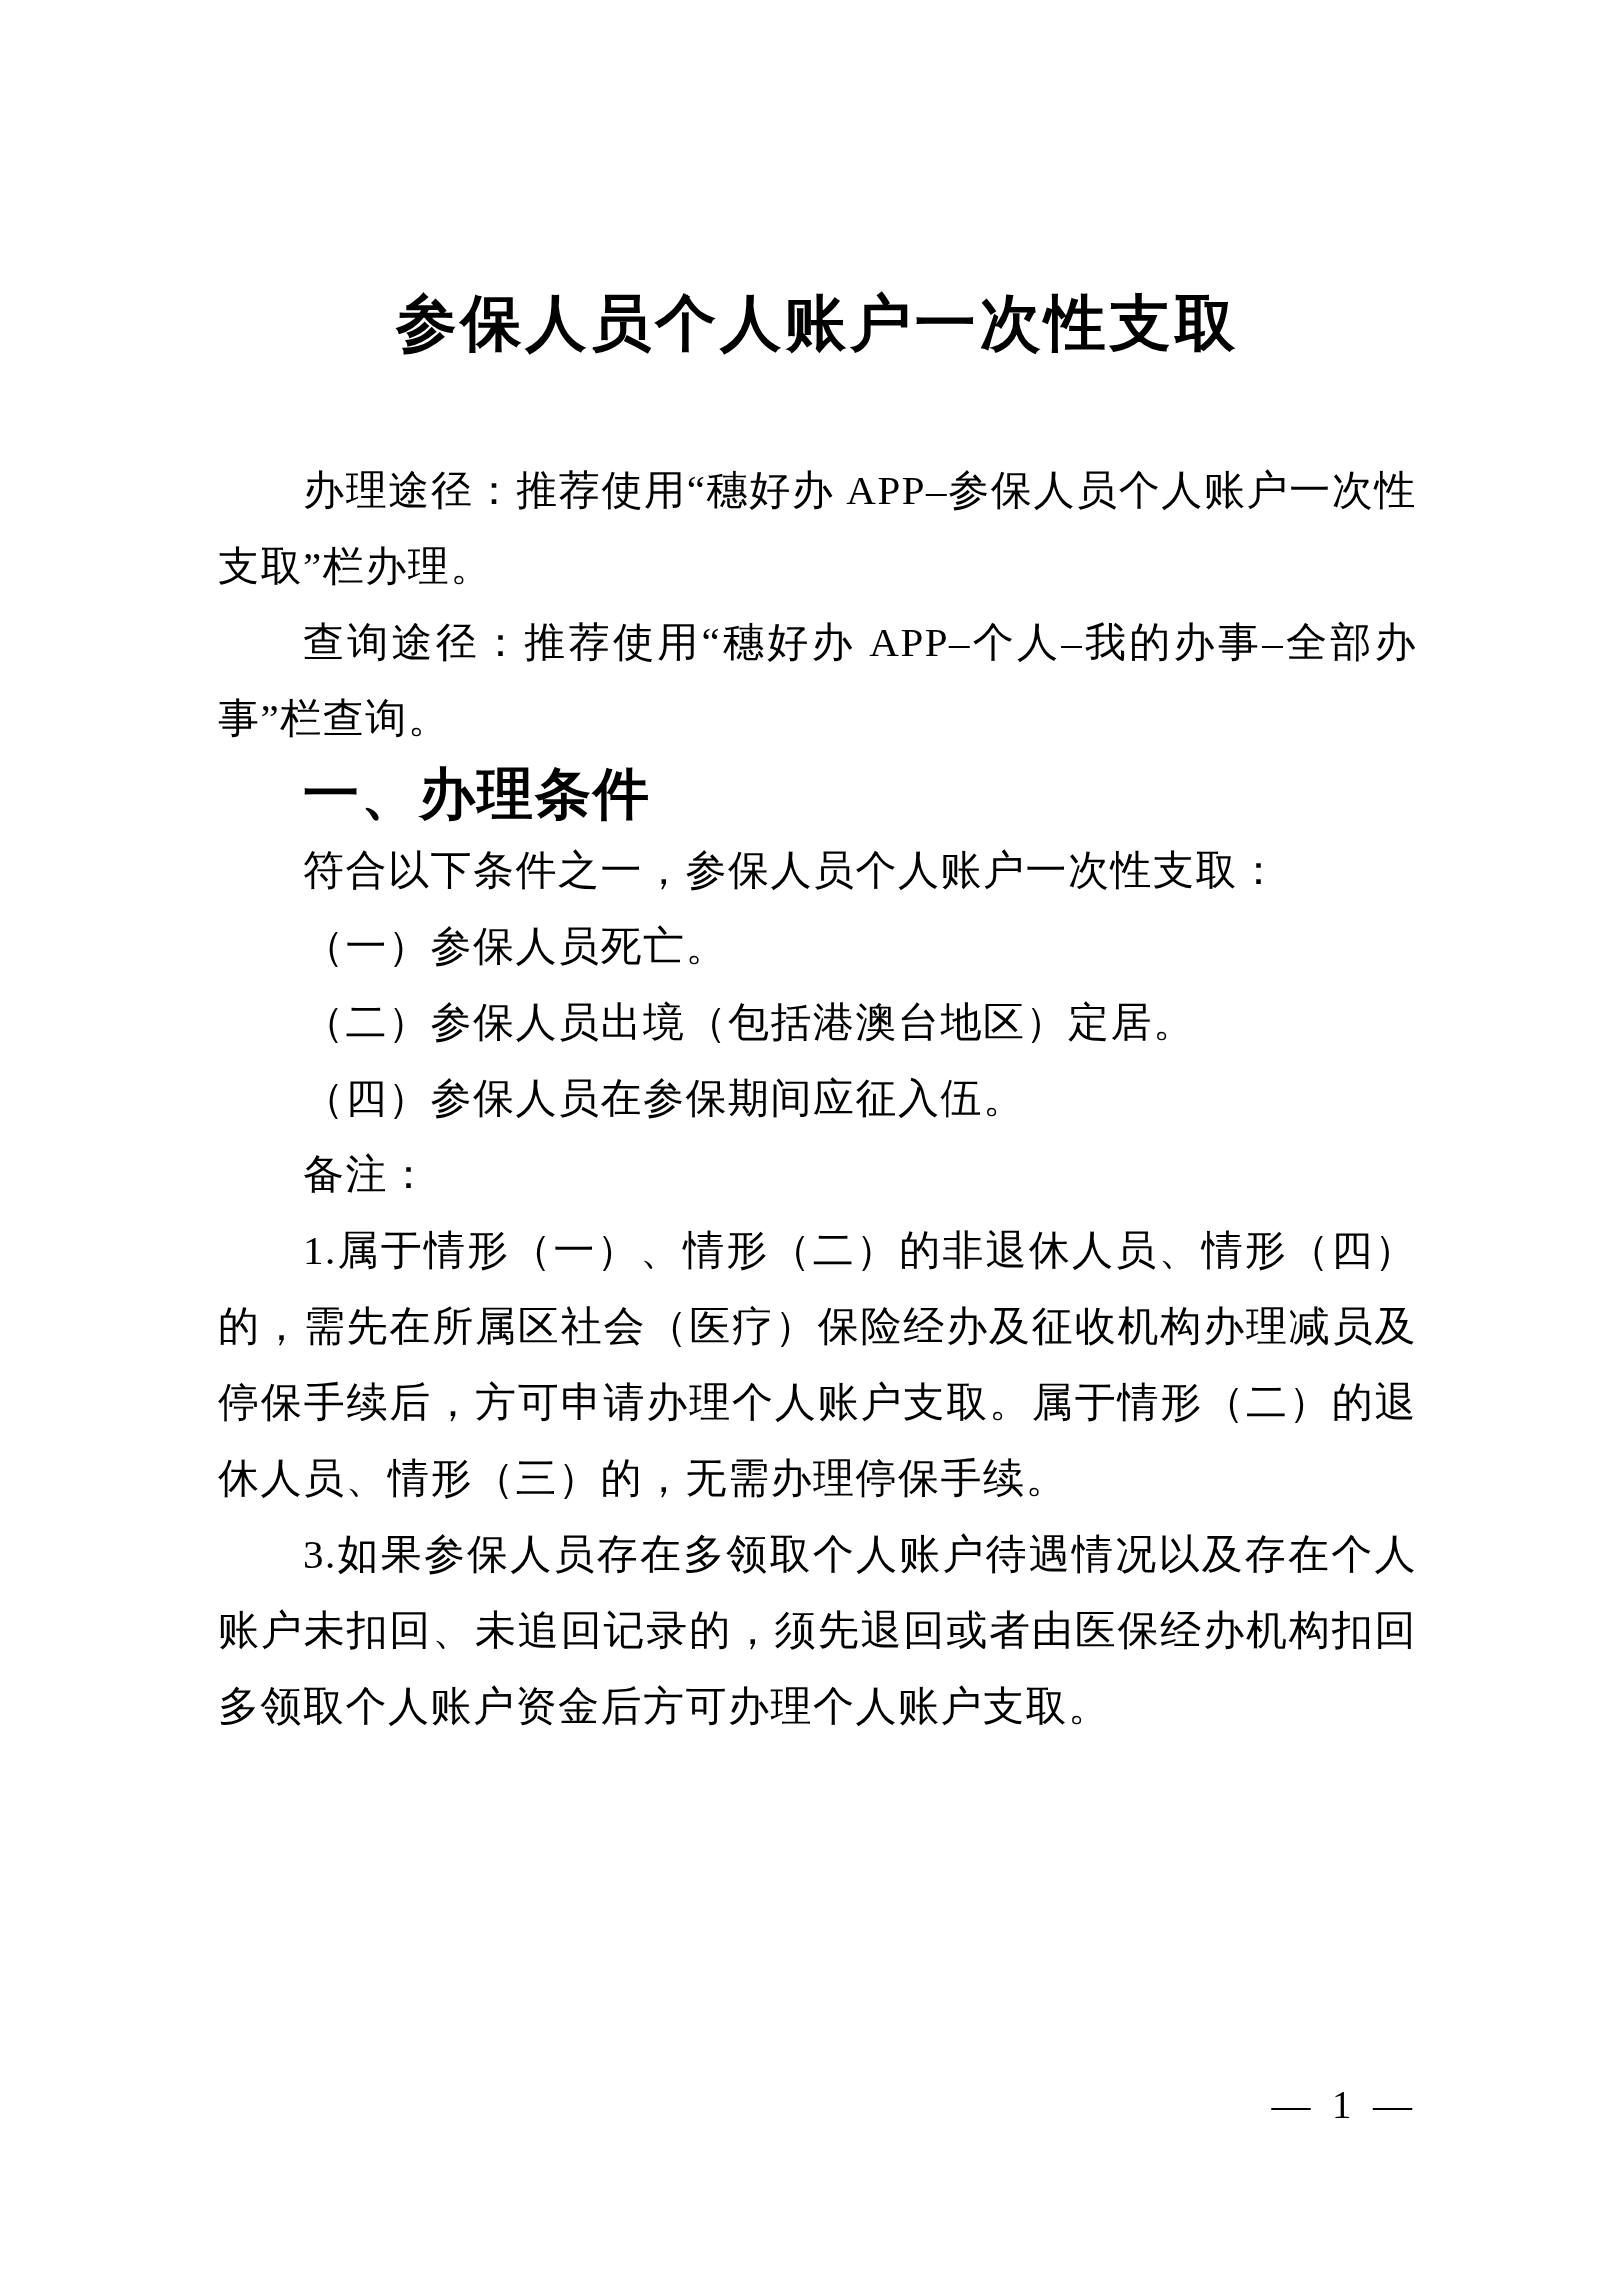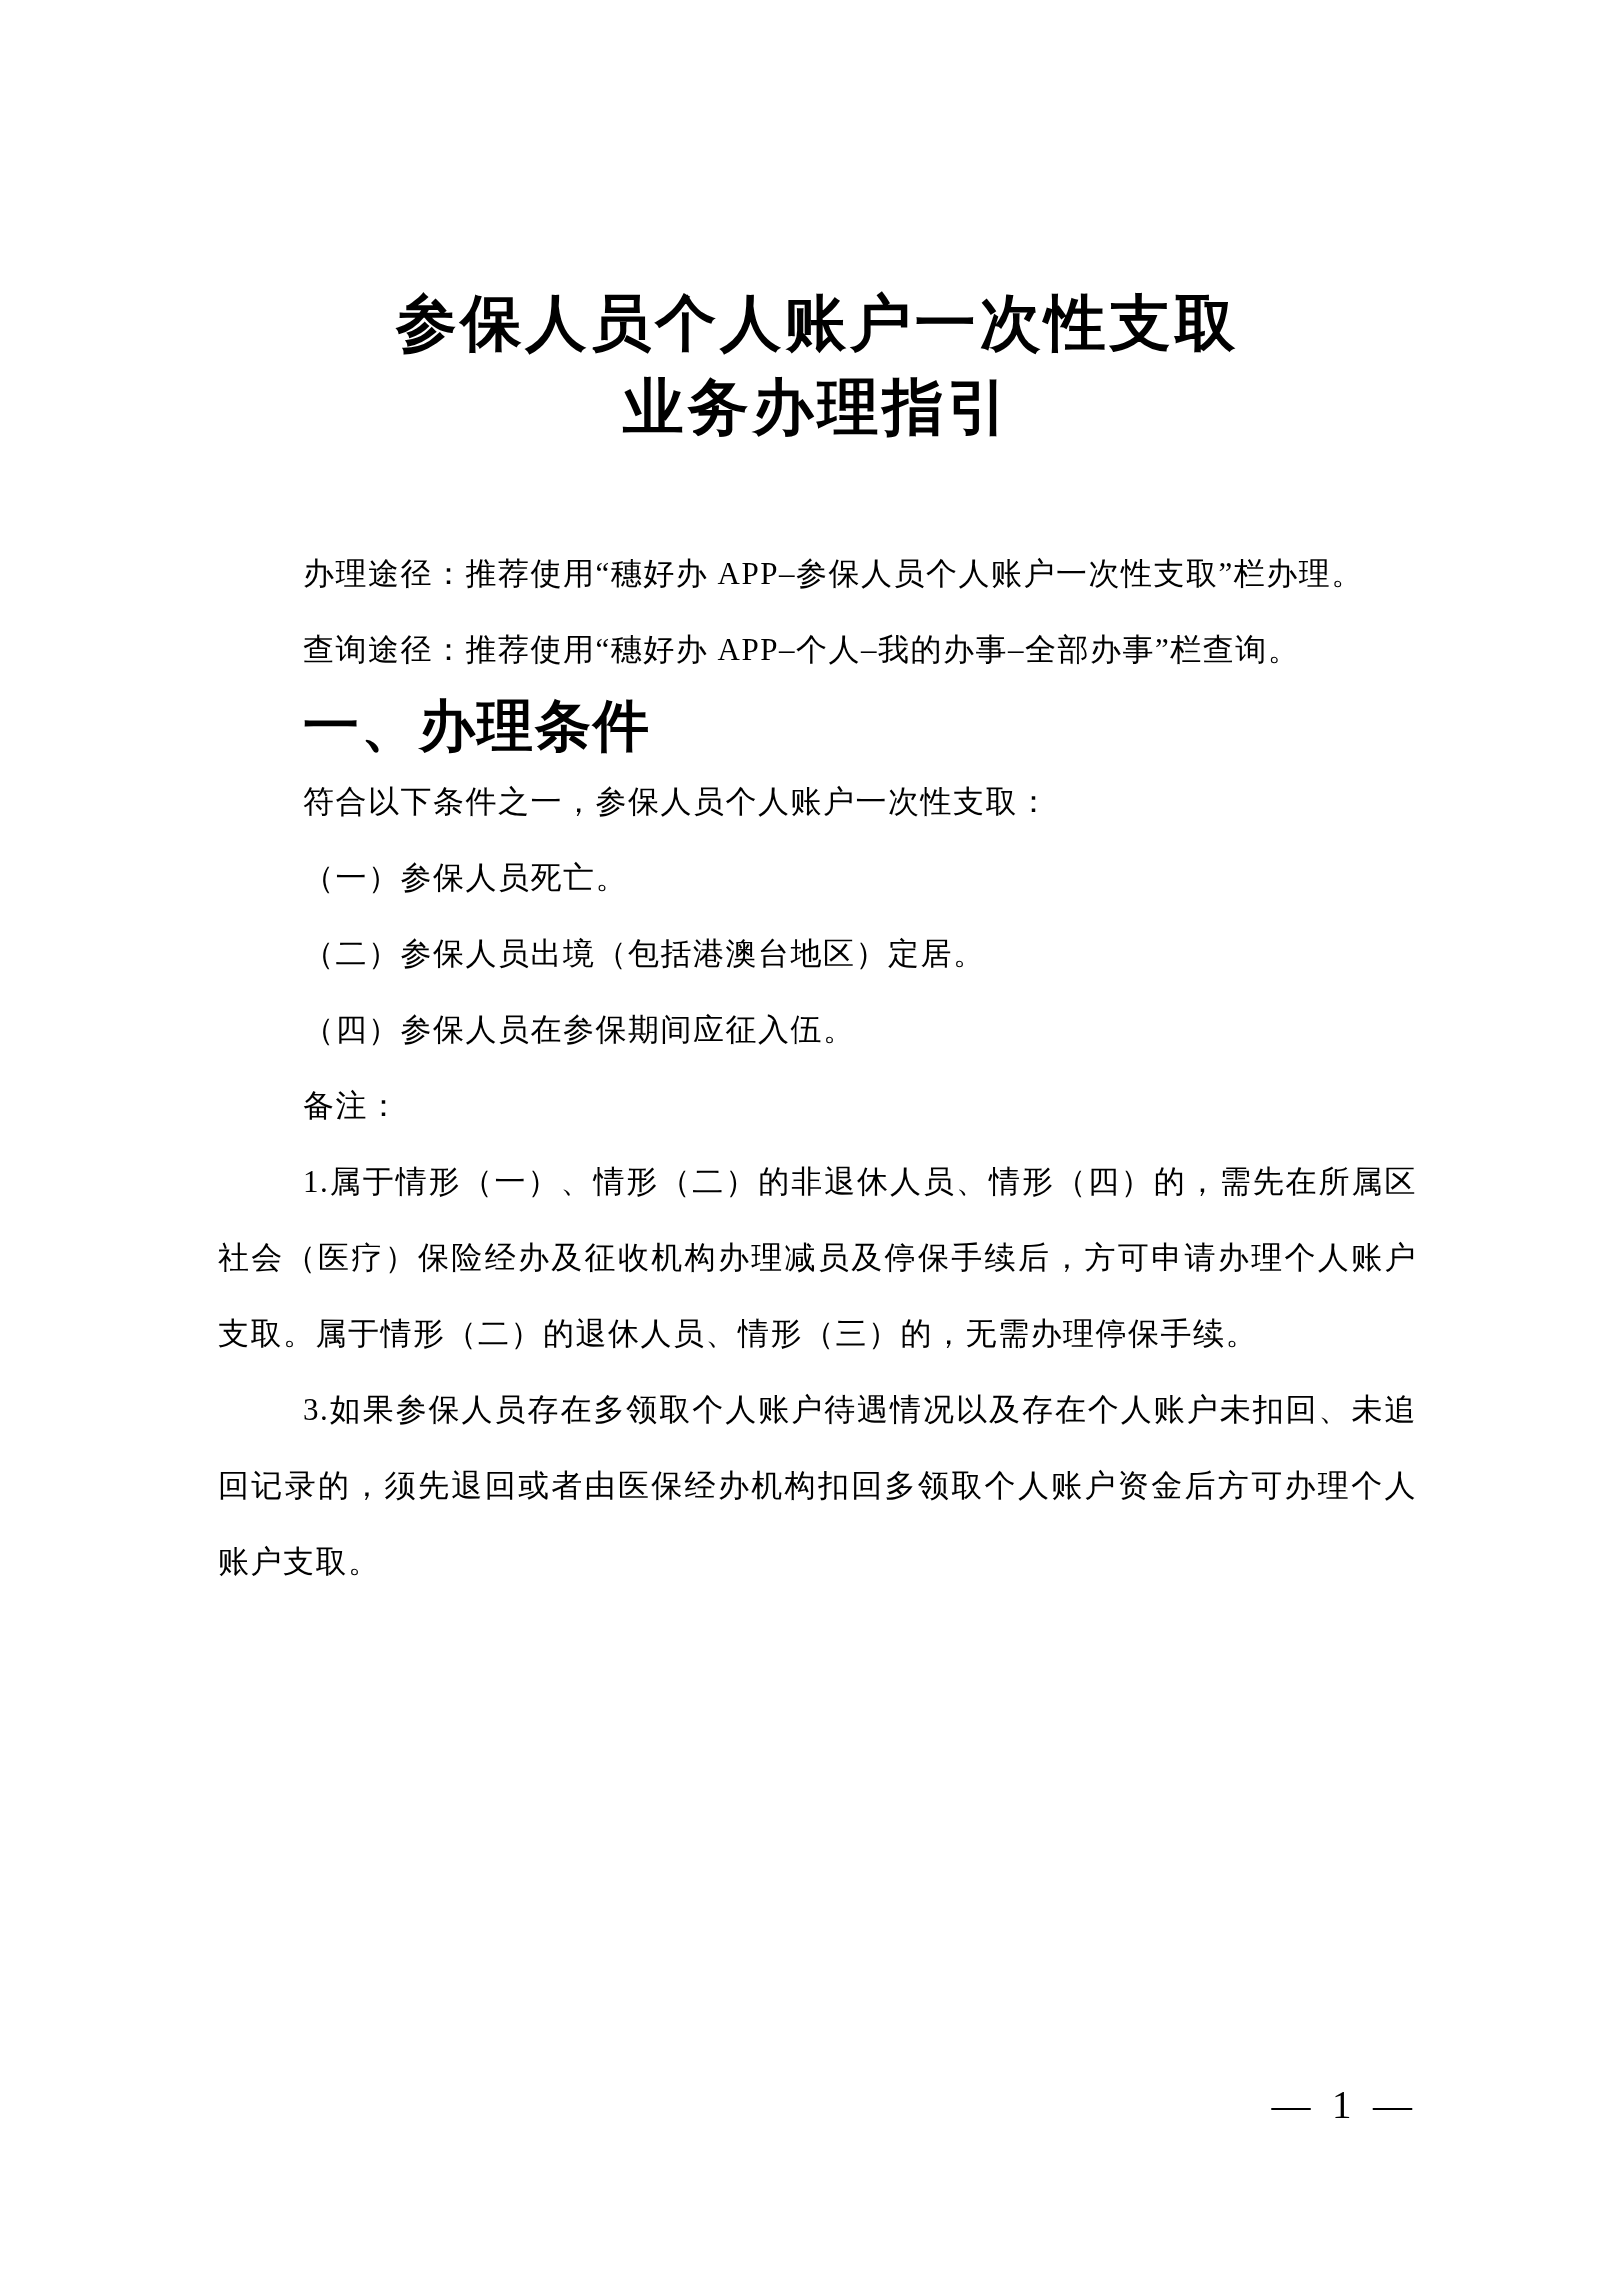--- a/index.html
+++ b/index.html
@@ -26,21 +26,21 @@
     font-size: 61px;
     line-height: 84px;
     font-weight: bold;
     letter-spacing: 3.9px;
   }
   .title-line {
     display: block;
   }
   .body-para {
     margin: 0;
-    font-size: 31px;
+    font-size: 41px;
     line-height: 76px;
     letter-spacing: 1.5px;
     text-align: justify;
     text-justify: inter-character;
     text-indent: 85px;
   }
   .section-heading {
     margin: 0;
     font-size: 56px;
     line-height: 76px;
@@ -59,21 +59,20 @@
   }
 </style>
 </head>
 <body>
 
 <div class="page">
   <div class="content">
 
     <h1 class="doc-title">
       <span class="title-line">参保人员个人账户一次性支取</span>
-      <span class="title-line">业务办理指引</span>
     </h1>
 
     <p class="body-para">办理途径：推荐使用“穗好办 APP–参保人员个人账户一次性支取”栏办理。</p>
 
     <p class="body-para">查询途径：推荐使用“穗好办 APP–个人–我的办事–全部办事”栏查询。</p>
 
     <p class="section-heading">一、办理条件</p>
 
     <p class="body-para">符合以下条件之一，参保人员个人账户一次性支取：</p>
 

